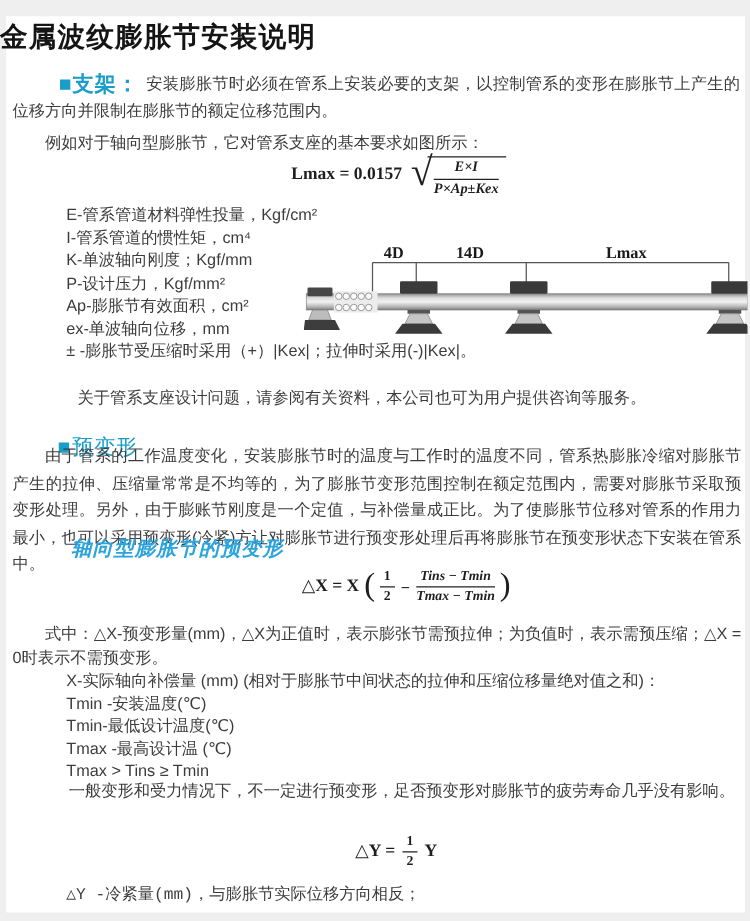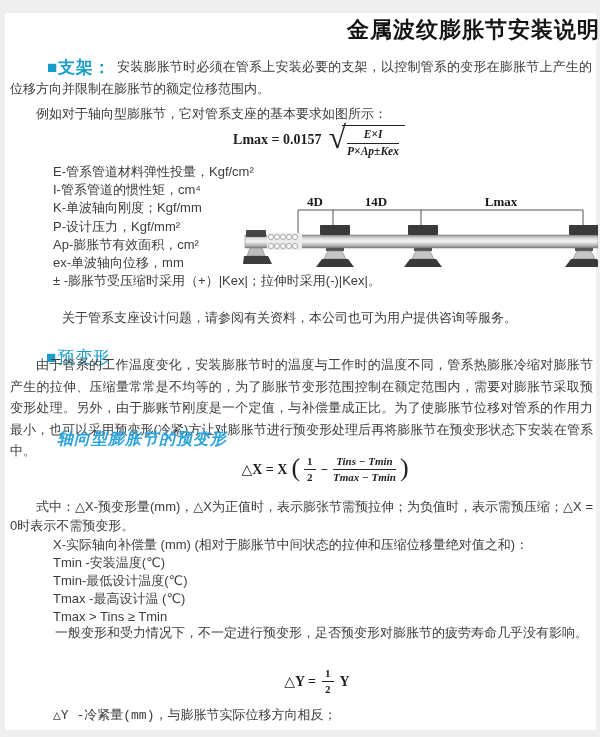--- a/index.html
+++ b/index.html
@@ -9,21 +9,21 @@
     color:#3c3c3c;
   }
   .edge { position:absolute; background:#efefef; }
   .edge-top    { left:0; top:0; width:600px; height:13px; }
   .edge-left   { left:0; top:0; width:5px;  height:737px; }
   .edge-right  { right:0; top:0; width:4px; height:737px; }
   .edge-bottom { left:0; bottom:0; width:600px; height:7px; }
 
   .title {
     position:absolute; top:15px; left:0; width:100%; margin:0;
-    text-align:right; font-size:22px; font-weight:bold; color:#141414;
+    text-align:left; font-size:22px; font-weight:bold; color:#141414;
     letter-spacing:1px;
   }
 
   .para { position:absolute; margin:0; font-size:13px; line-height:21.5px;
           color:#3c3c3c; text-align:justify; }
   .para-support { top:56px; left:10px; width:582px; text-indent:37px; }
   .marker, .sec-head {
     font-size:17px; font-weight:bold; color:#1b9dc9; line-height:1;
     vertical-align:-2px; letter-spacing:0.5px;
   }

